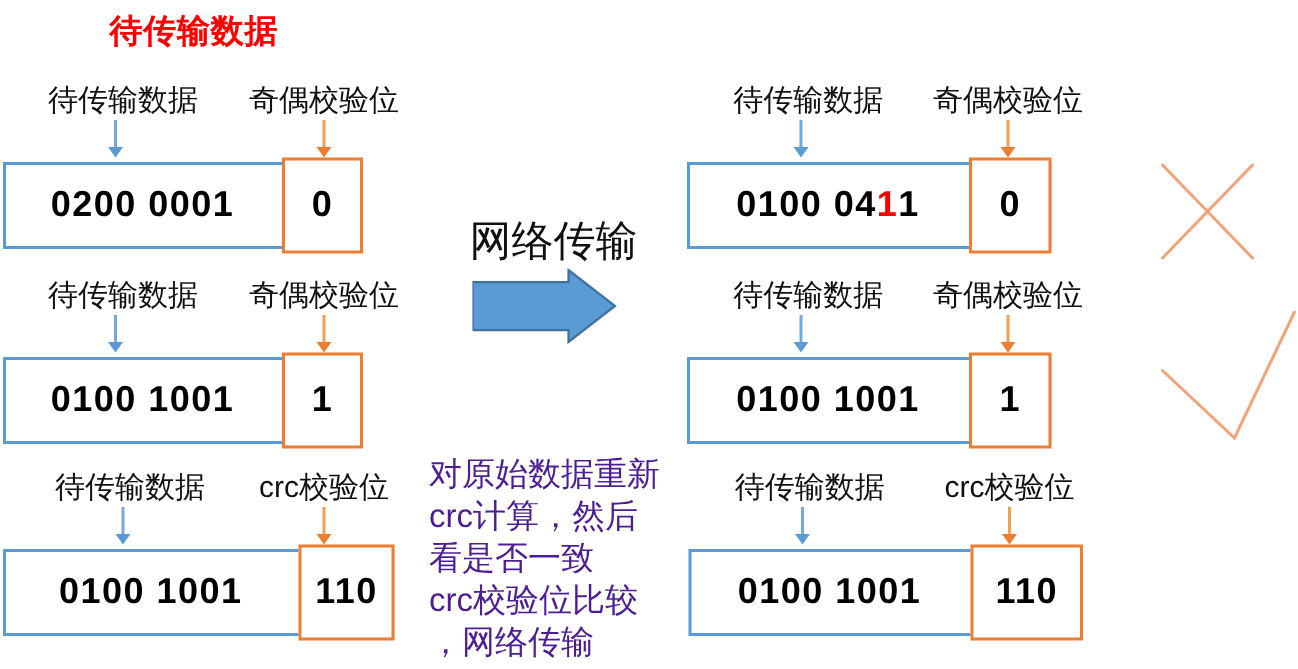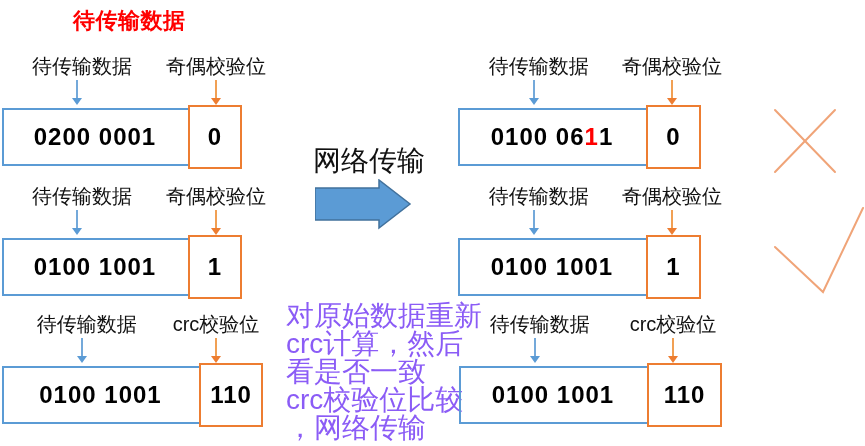--- a/index.html
+++ b/index.html
@@ -31,22 +31,22 @@
           display:flex; align-items:center; justify-content:center;
           font-size:24px; font-weight:bold; color:#000; letter-spacing:1px; white-space:pre; }
   .bits .hl { color:#FF0000; }
   .rect-orange { position:absolute; right:0; top:0; width:var(--ow); height:64px; border:2px solid #ED7D31;
                  background:#fff; display:flex; align-items:center; justify-content:center;
                  font-size:24px; font-weight:bold; color:#000; letter-spacing:1px; }
 
   
   .net-label { position:absolute; left:313px; top:142px; font-size:28px; color:#111; white-space:nowrap; }
   .big-arrow { position:absolute; left:315px; top:179px; }
-  .note { position:absolute; left:286px; top:302px; width:180px; font-size:28px; line-height:28px;
-          color:#8b5cf6; white-space:nowrap; }
+  .note { position:absolute; left:286px; top:302px; width:180px; font-size:22px; line-height:28px;
+          color:#4c1d95; white-space:nowrap; }
 
   
   .marks { position:absolute; left:768px; top:100px; }
 </style>
 </head>
 <body>
 
 <div class="canvas">
 
   <div class="title" id="title-left">待传输数据</div>
@@ -105,21 +105,21 @@
     <div>，网络传输</div>
   </div>
 
   <div class="group" style="left:458px; top:53px; --bw:188px; --ow:55px;">
     <span class="lbl data">待传输数据</span>
     <span class="lbl check">奇偶校验位</span>
     <span class="varrow blue"></span>
     <span class="varrow orange"></span>
     <div class="box">
       <div class="rect-blue"></div>
-      <div class="bits"><span>0100 06</span><span class="hl">1</span><span>1</span></div>
+      <div class="bits"><span>0100 04</span><span class="hl">1</span><span>1</span></div>
       <div class="rect-orange">
           <span>0</span>
         </div>
     </div>
   </div>
 
   <div class="group" style="left:458px; top:183px; --bw:188px; --ow:55px;">
     <span class="lbl data">待传输数据</span>
     <span class="lbl check">奇偶校验位</span>
     <span class="varrow blue"></span>

